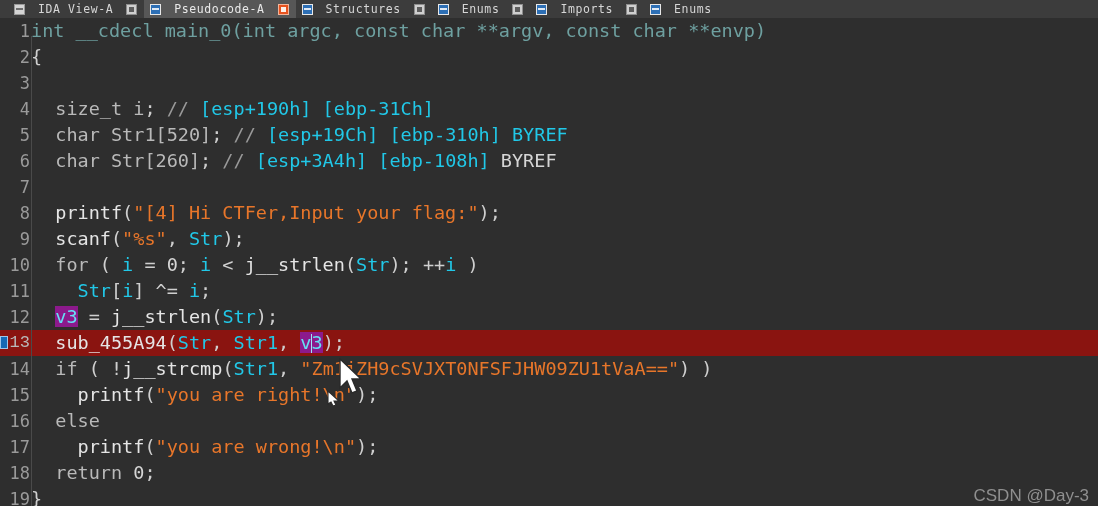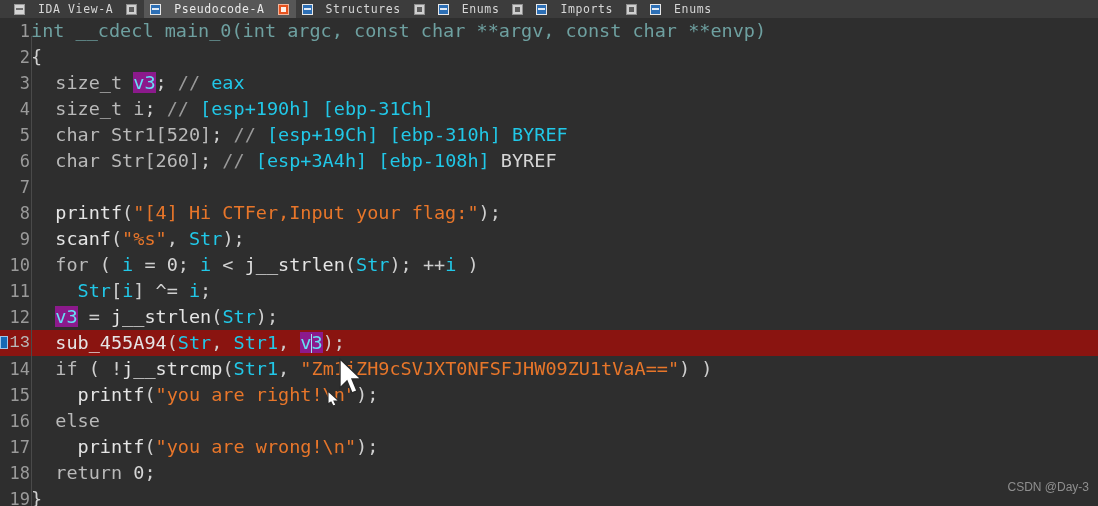--- a/index.html
+++ b/index.html
@@ -171,23 +171,23 @@
     position: absolute;
     width: 0; height: 0;
     z-index: 20;
     pointer-events: none;
   }
   .mouse svg { display: block; }
 
   
   #watermark {
     position: absolute;
-    right: 9px; bottom: 12px;
+    right: 9px; bottom: 0;
     font-family: "Liberation Sans", sans-serif;
-    font-size: 12px;
+    font-size: 17px;
     color: #8f8f8f;
     z-index: 15;
   }
 </style>
 </head>
 <body>
 
 <div id="tabbar">
   <div class="tab">
     <span class="tab-ico grey"></span>
@@ -228,21 +228,20 @@
     <span class="txt" style="left:31px"><span class="c-proto">int __cdecl main_0(int argc, const char **argv, const char **envp)</span></span>
   </div>
 
   <div class="row">
     <span class="gutter">2</span>
     <span class="txt" style="left:31px"><span class="c-punct">{</span></span>
   </div>
 
   <div class="row">
     <span class="gutter">3</span>
-    <span class="txt"><span class="c-type">  size_t </span><span class="c-hl-var">v3</span><span class="c-punct">; </span><span class="c-cmt">// </span><span class="c-cyan">eax</span></span>
   </div>
 
   <div class="row">
     <span class="gutter">4</span>
     <span class="txt"><span class="c-type">  size_t i</span><span class="c-punct">; </span><span class="c-cmt">// </span><span class="c-cyan">[esp+190h] [ebp-31Ch]</span></span>
   </div>
 
   <div class="row">
     <span class="gutter">5</span>
     <span class="txt"><span class="c-type">  char Str1[520]</span><span class="c-punct">; </span><span class="c-cmt">// </span><span class="c-cyan">[esp+19Ch] [ebp-310h] </span><span class="c-cyan">BYREF</span></span>

